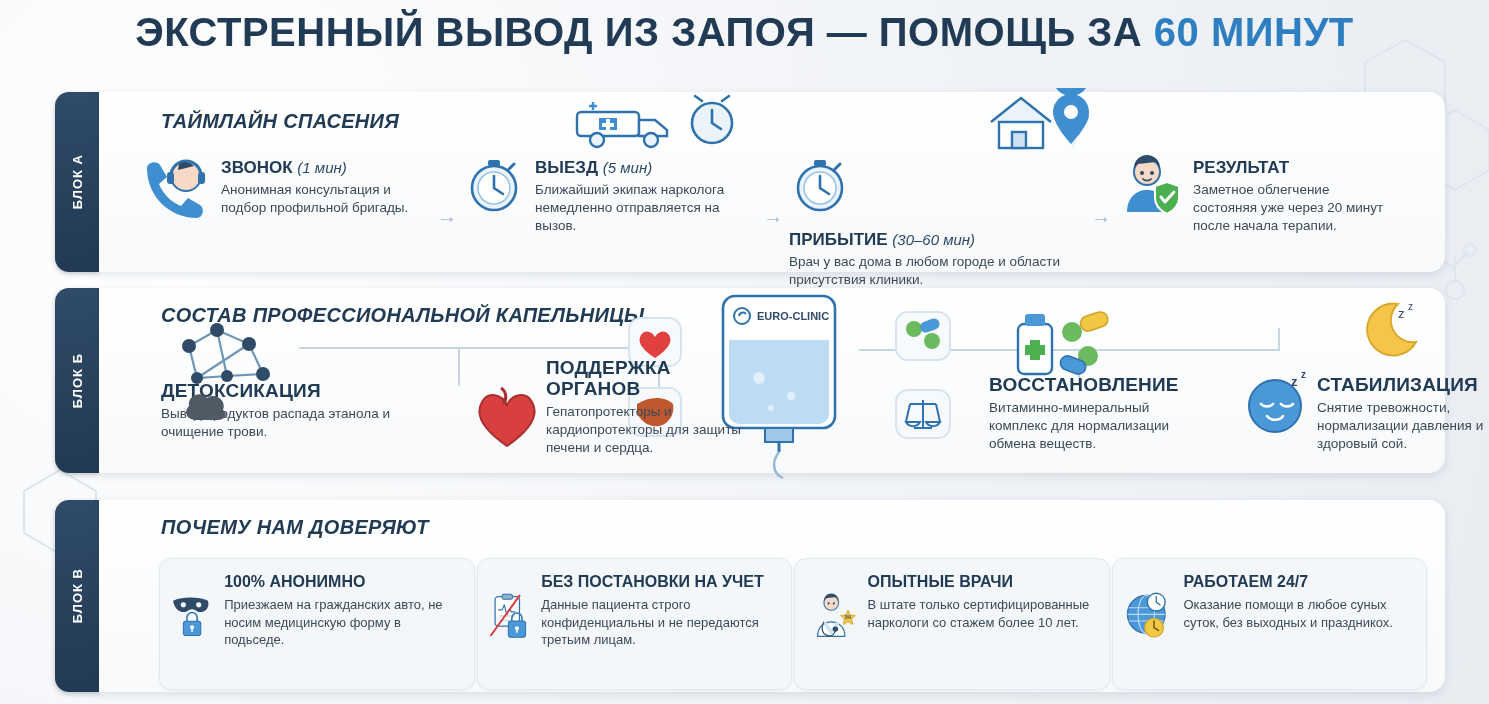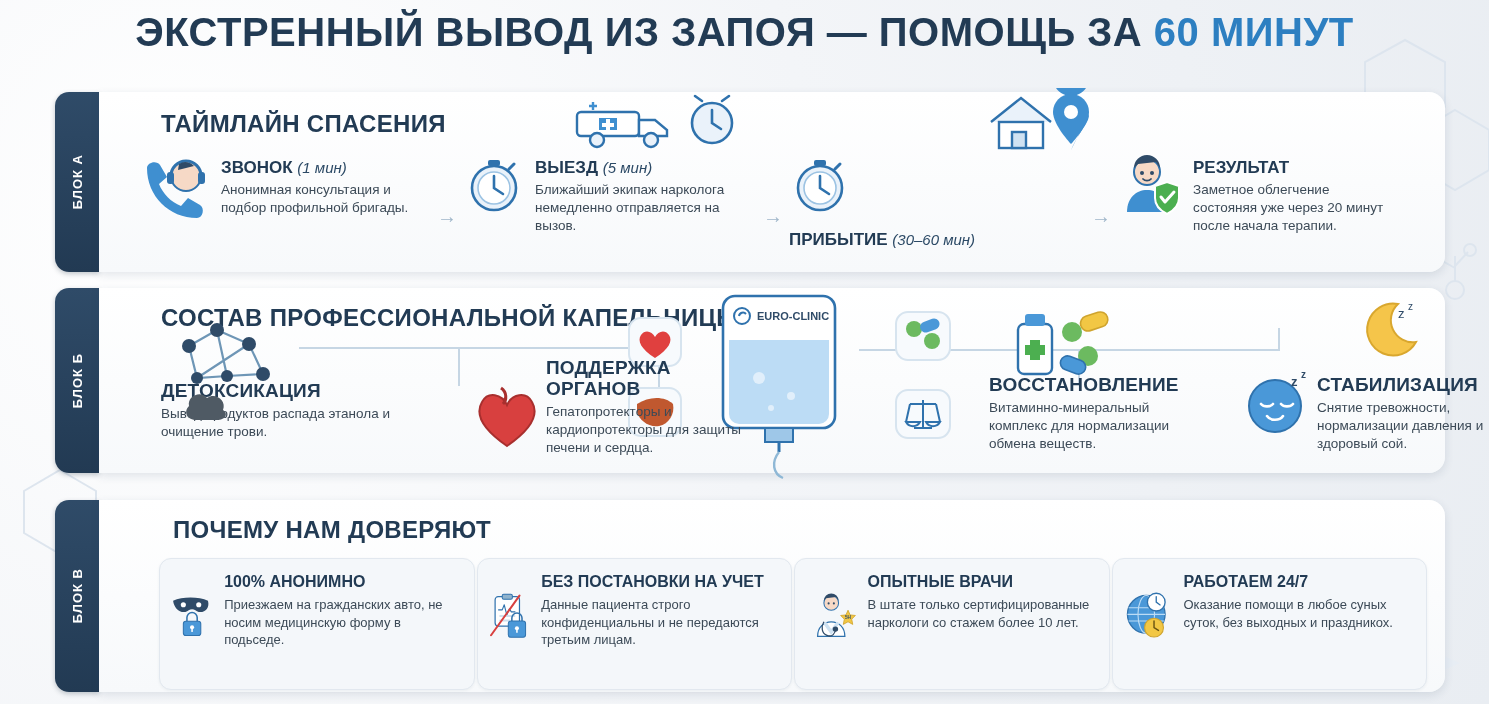--- a/index.html
+++ b/index.html
@@ -67,25 +67,26 @@
     white-space: nowrap;
   }
   .block-body {
     flex: 1;
     background: linear-gradient(180deg, #ffffff 0%, #f7f9fb 100%);
     border-radius: 0 16px 16px 0;
     box-shadow: 0 3px 10px rgba(35,60,90,.12);
     position: relative;
   }
   .block-heading {
-    font-size: 24px;
+    font-size: 20px;
     font-weight: bold;
     color: #223b54;
     letter-spacing: 0.3px;
     position: absolute;
+    font-style: italic;
   }
 
   
   #block-a { top: 92px; left: 55px; width: 1390px; height: 180px; }
   #block-a .block-heading { top: 18px; left: 62px; }
 
   .timeline-row {
     position: absolute;
     top: 62px;
     left: 40px;
@@ -137,21 +138,21 @@
   }
   .b-desc {
     font-size: 13.5px;
     color: #3c4a57;
     line-height: 1.33;
     margin-top: 3px;
   }
 
   
   #block-c { top: 500px; left: 55px; width: 1390px; height: 192px; }
-  #block-c .block-heading { top: 16px; left: 62px; margin-left: 12px; }
+  #block-c .block-heading { top: 16px; left: 62px; }
 
   .cards {
     position: absolute;
     top: 58px;
     left: 60px;
     right: 18px;
     display: flex;
     gap: 2px;
   }
   .card {
@@ -297,20 +298,21 @@
               <path d="M31,22 l0,12 9,6" fill="none" stroke="#2f72ad" stroke-width="2.6" stroke-linecap="round"></path>
               <rect x="25" y="6" width="12" height="6" rx="2" fill="#2f72ad"></rect>
               <path d="M46,15 l5,-5" stroke="#2f72ad" stroke-width="3" stroke-linecap="round"></path>
             </svg>
           </div>
           <div class="tl-text">
             <div class="tl-title">
               <span>ПРИБЫТИЕ</span>
               <span class="light">(30–60 мин)</span>
             </div>
+            <div class="tl-desc">Врач у вас дома в любом городе и области присутствия клиники.</div>
           </div>
         </div>
 
         <div class="tl-arrow">→</div>
 
         <div class="tl-step" style="width:280px;">
           <div class="tl-icon">
             <svg width="66" height="64" viewBox="0 0 66 64">
               <circle cx="30" cy="18" r="13" fill="#f6d9c6" stroke="#2f72ad" stroke-width="2"></circle>
               <path d="M17,14 a13,13 0 0,1 26,0 l-4,-6 -18,2z" fill="#2f4b68"></path>

